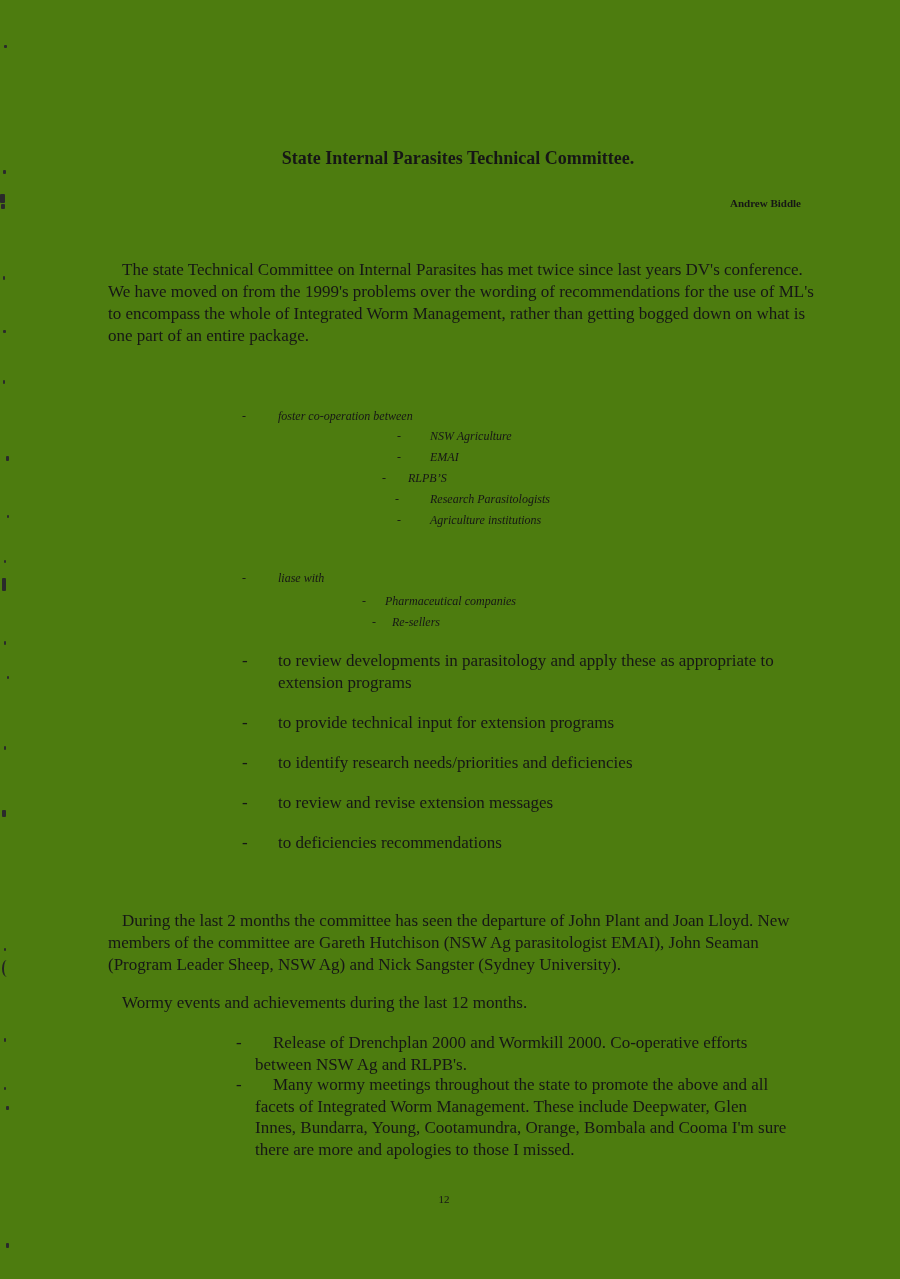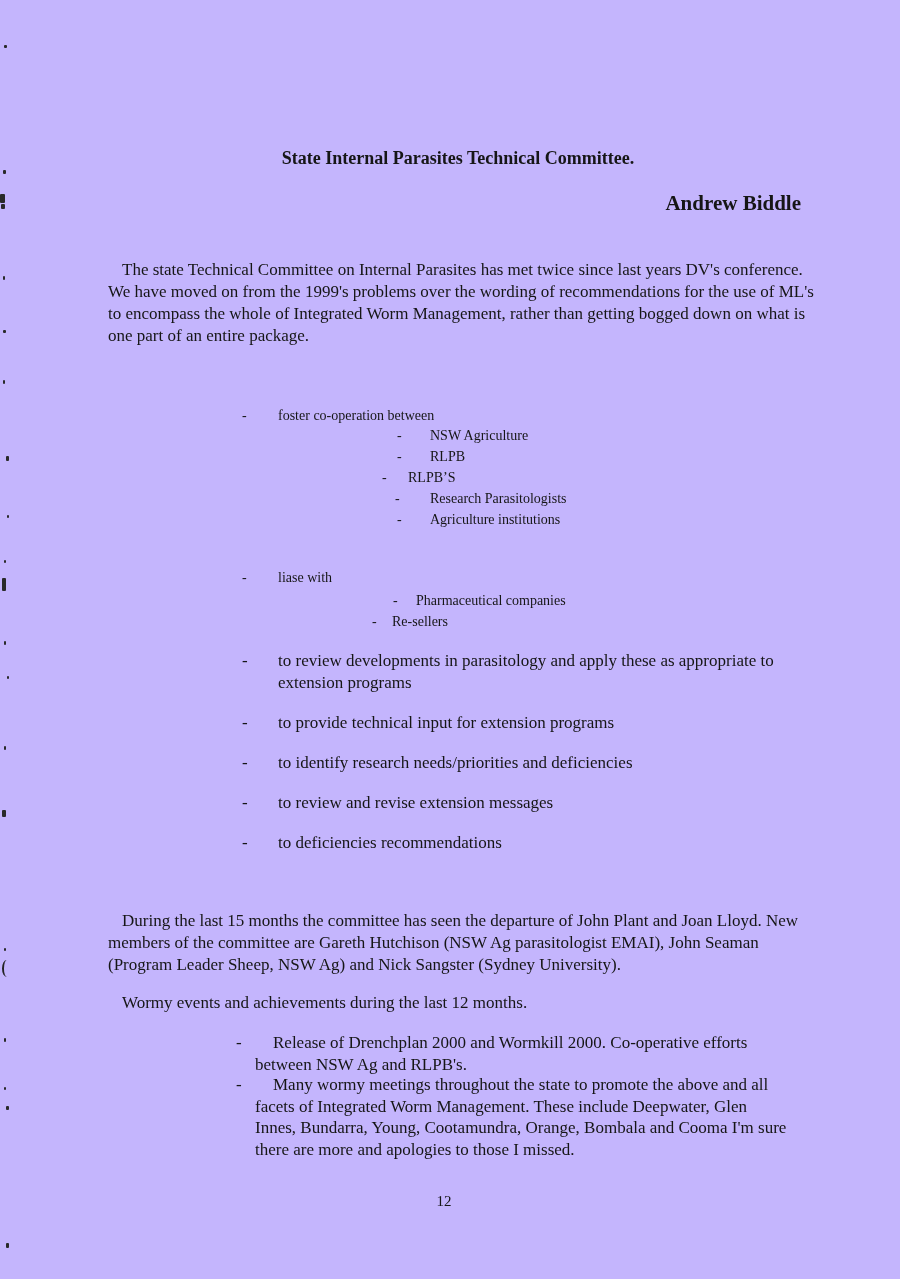--- a/index.html
+++ b/index.html
@@ -4,21 +4,21 @@
 <style>
   html, body {
     margin: 0;
     padding: 0;
     background: #e8e8e8;
   }
   .page {
     position: relative;
     width: 900px;
     height: 1279px;
-    background: #c4b5fd;
+    background: #4d7c0f;
     font-family: "Liberation Serif", serif;
     color: #161616;
     overflow: hidden;
     margin: 0 auto;
   }
   .abs { position: absolute; }
   .body-text {
     font-size: 17px;
     line-height: 22px;
     text-align: left;
@@ -30,36 +30,36 @@
     width: 916px;
     text-align: center;
     font-size: 18px;
     font-weight: bold;
     line-height: 22px;
   }
   .byline {
     top: 192px;
     right: 99px;
     text-align: right;
-    font-size: 21px;
+    font-size: 11px;
     font-weight: bold;
     line-height: 22.5px;
   }
   
-  .brow { white-space: nowrap; font-size: 14px; line-height: 22px; }
+  .brow { white-space: nowrap; font-size: 12px; line-height: 22px; font-style: italic; }
   .brow .dash { display: inline-block; }
   
   .hang { font-size: 17px; line-height: 22px; }
   .hang .dash-out { position: absolute; }
   .pagenum {
     top: 1193px;
     left: 0;
     width: 888px;
     text-align: center;
-    font-size: 15px;
+    font-size: 11px;
   }
   .mark {
     position: absolute;
     background: #2a2a2a;
     border-radius: 1px;
   }
   .mark-curve {
     position: absolute;
     width: 6px;
     height: 17px;
@@ -105,36 +105,36 @@
 
 
   <div class="abs brow" style="top:405px;left:242px;">
     <span class="dash" style="width:36px;">-</span><span>foster co-operation between</span>
   </div>
 
   <div class="abs brow" style="top:425px;left:397px;">
     <span class="dash" style="width:33px;">-</span><span>NSW Agriculture</span>
   </div>
   <div class="abs brow" style="top:446px;left:397px;">
-    <span class="dash" style="width:33px;">-</span><span>RLPB</span>
+    <span class="dash" style="width:33px;">-</span><span>EMAI</span>
   </div>
   <div class="abs brow" style="top:467px;left:382px;">
     <span class="dash" style="width:26px;">-</span><span>RLPB’S</span>
   </div>
   <div class="abs brow" style="top:488px;left:395px;">
     <span class="dash" style="width:35px;">-</span><span>Research Parasitologists</span>
   </div>
   <div class="abs brow" style="top:509px;left:397px;">
     <span class="dash" style="width:33px;">-</span><span>Agriculture institutions</span>
   </div>
 
   <div class="abs brow" style="top:567px;left:242px;">
     <span class="dash" style="width:36px;">-</span><span>liase with</span>
   </div>
-  <div class="abs brow" style="top:590px;left:362px;margin-left:31px;">
+  <div class="abs brow" style="top:590px;left:362px;">
     <span class="dash" style="width:23px;">-</span><span>Pharmaceutical companies</span>
   </div>
   <div class="abs brow" style="top:611px;left:372px;">
     <span class="dash" style="width:20px;">-</span><span>Re-sellers</span>
   </div>
 
   <div class="abs hang" style="top:650px;left:278px;width:545px;">
     <span class="dash-out" style="left:-36px;">-</span><span>to review developments in parasitology and apply these as appropriate to extension programs</span>
   </div>
   <div class="abs hang" style="top:712px;left:278px;width:545px;">
@@ -143,21 +143,21 @@
   <div class="abs hang" style="top:752px;left:278px;width:545px;">
     <span class="dash-out" style="left:-36px;">-</span><span>to identify research needs/priorities and deficiencies</span>
   </div>
   <div class="abs hang" style="top:792px;left:278px;width:545px;">
     <span class="dash-out" style="left:-36px;">-</span><span>to review and revise extension messages</span>
   </div>
   <div class="abs hang" style="top:832px;left:278px;width:545px;">
     <span class="dash-out" style="left:-36px;">-</span><span>to deficiencies recommendations</span>
   </div>
 
-  <div class="abs body-text indent-first" style="top:910px;left:108px;width:714px;">During the last 15 months the committee has seen the departure of John Plant and Joan Lloyd. New members of the committee are Gareth Hutchison (NSW Ag parasitologist EMAI), John Seaman (Program Leader Sheep, NSW Ag) and Nick Sangster (Sydney University).</div>
+  <div class="abs body-text indent-first" style="top:910px;left:108px;width:714px;">During the last 2 months the committee has seen the departure of John Plant and Joan Lloyd. New members of the committee are Gareth Hutchison (NSW Ag parasitologist EMAI), John Seaman (Program Leader Sheep, NSW Ag) and Nick Sangster (Sydney University).</div>
 
   <div class="abs body-text indent-first" style="top:992px;left:108px;width:714px;">Wormy events and achievements during the last 12 months.</div>
 
   <div class="abs hang" style="top:1032px;left:255px;width:535px;line-height:21.5px;text-indent:18px;">
     <span class="dash-out" style="left:-37px;">-</span><span>Release of Drenchplan 2000 and Wormkill 2000. Co-operative efforts between NSW Ag and RLPB's.</span>
   </div>
   <div class="abs hang" style="top:1074px;left:255px;width:535px;line-height:21.5px;text-indent:18px;">
     <span class="dash-out" style="left:-37px;">-</span><span>Many wormy meetings throughout the state to promote the above and all facets of Integrated Worm Management. These include Deepwater, Glen Innes, Bundarra, Young, Cootamundra, Orange, Bombala and Cooma I'm sure there are more and apologies to those I missed.</span>
   </div>
 

